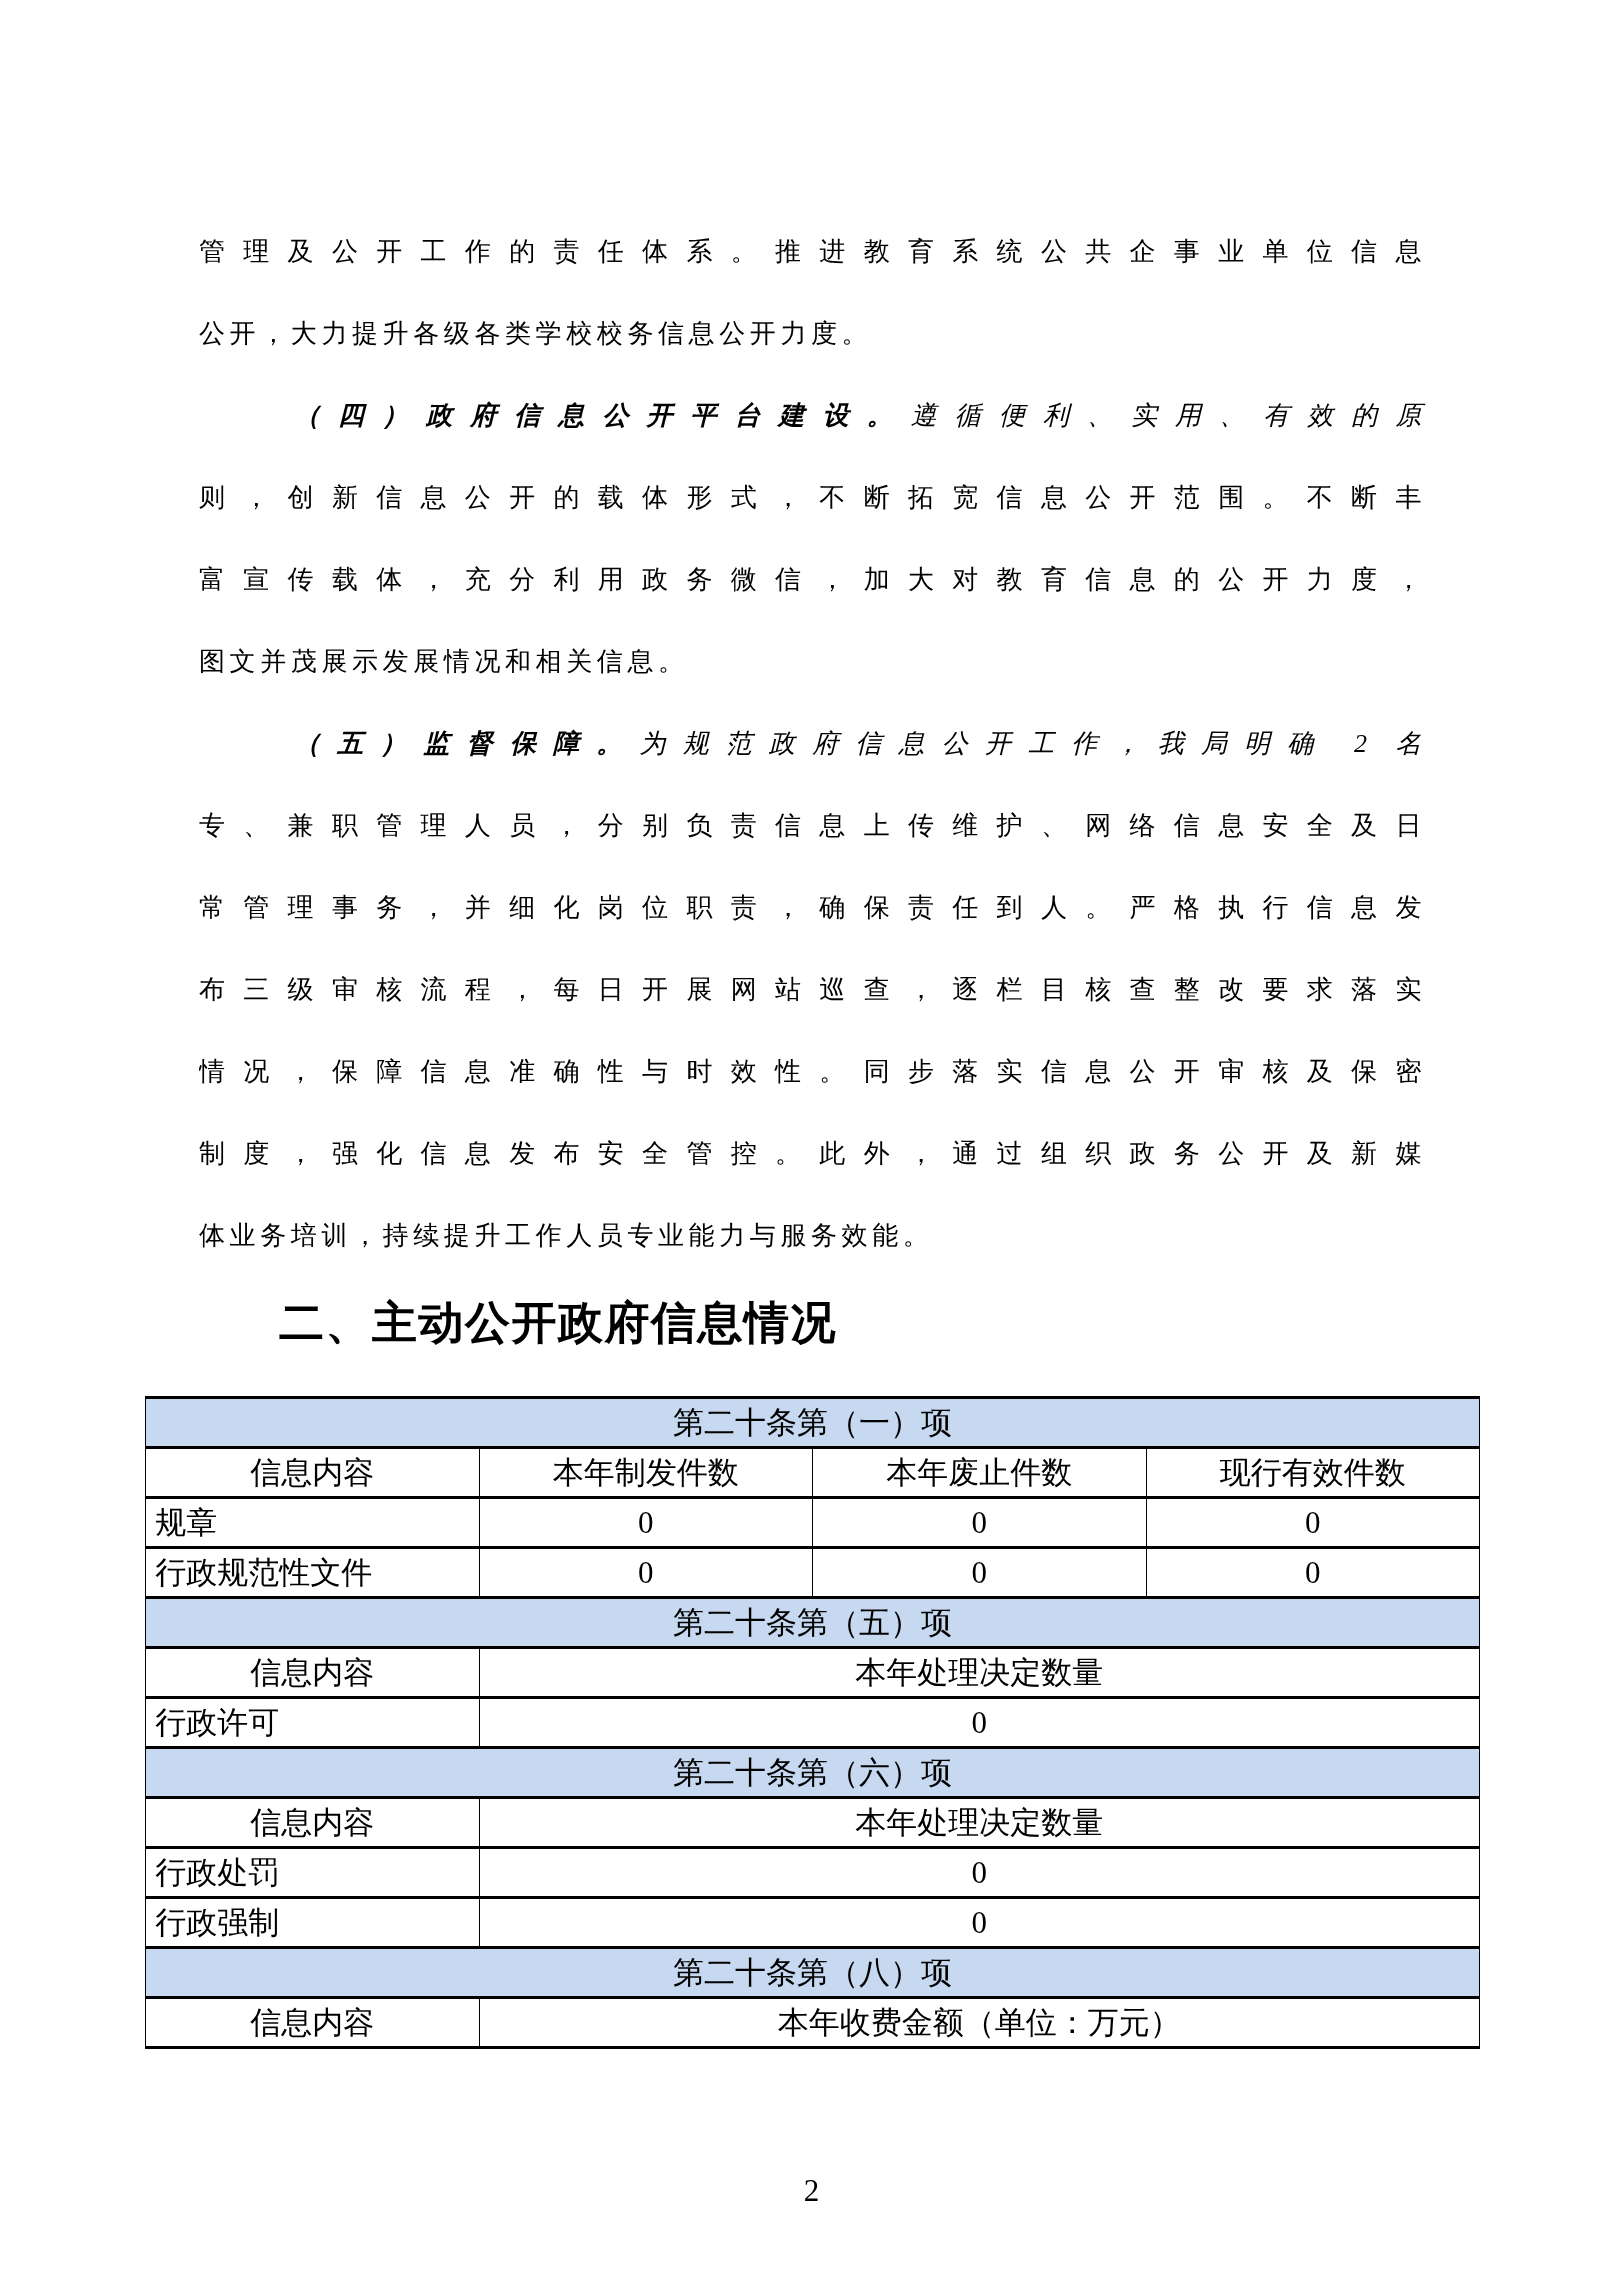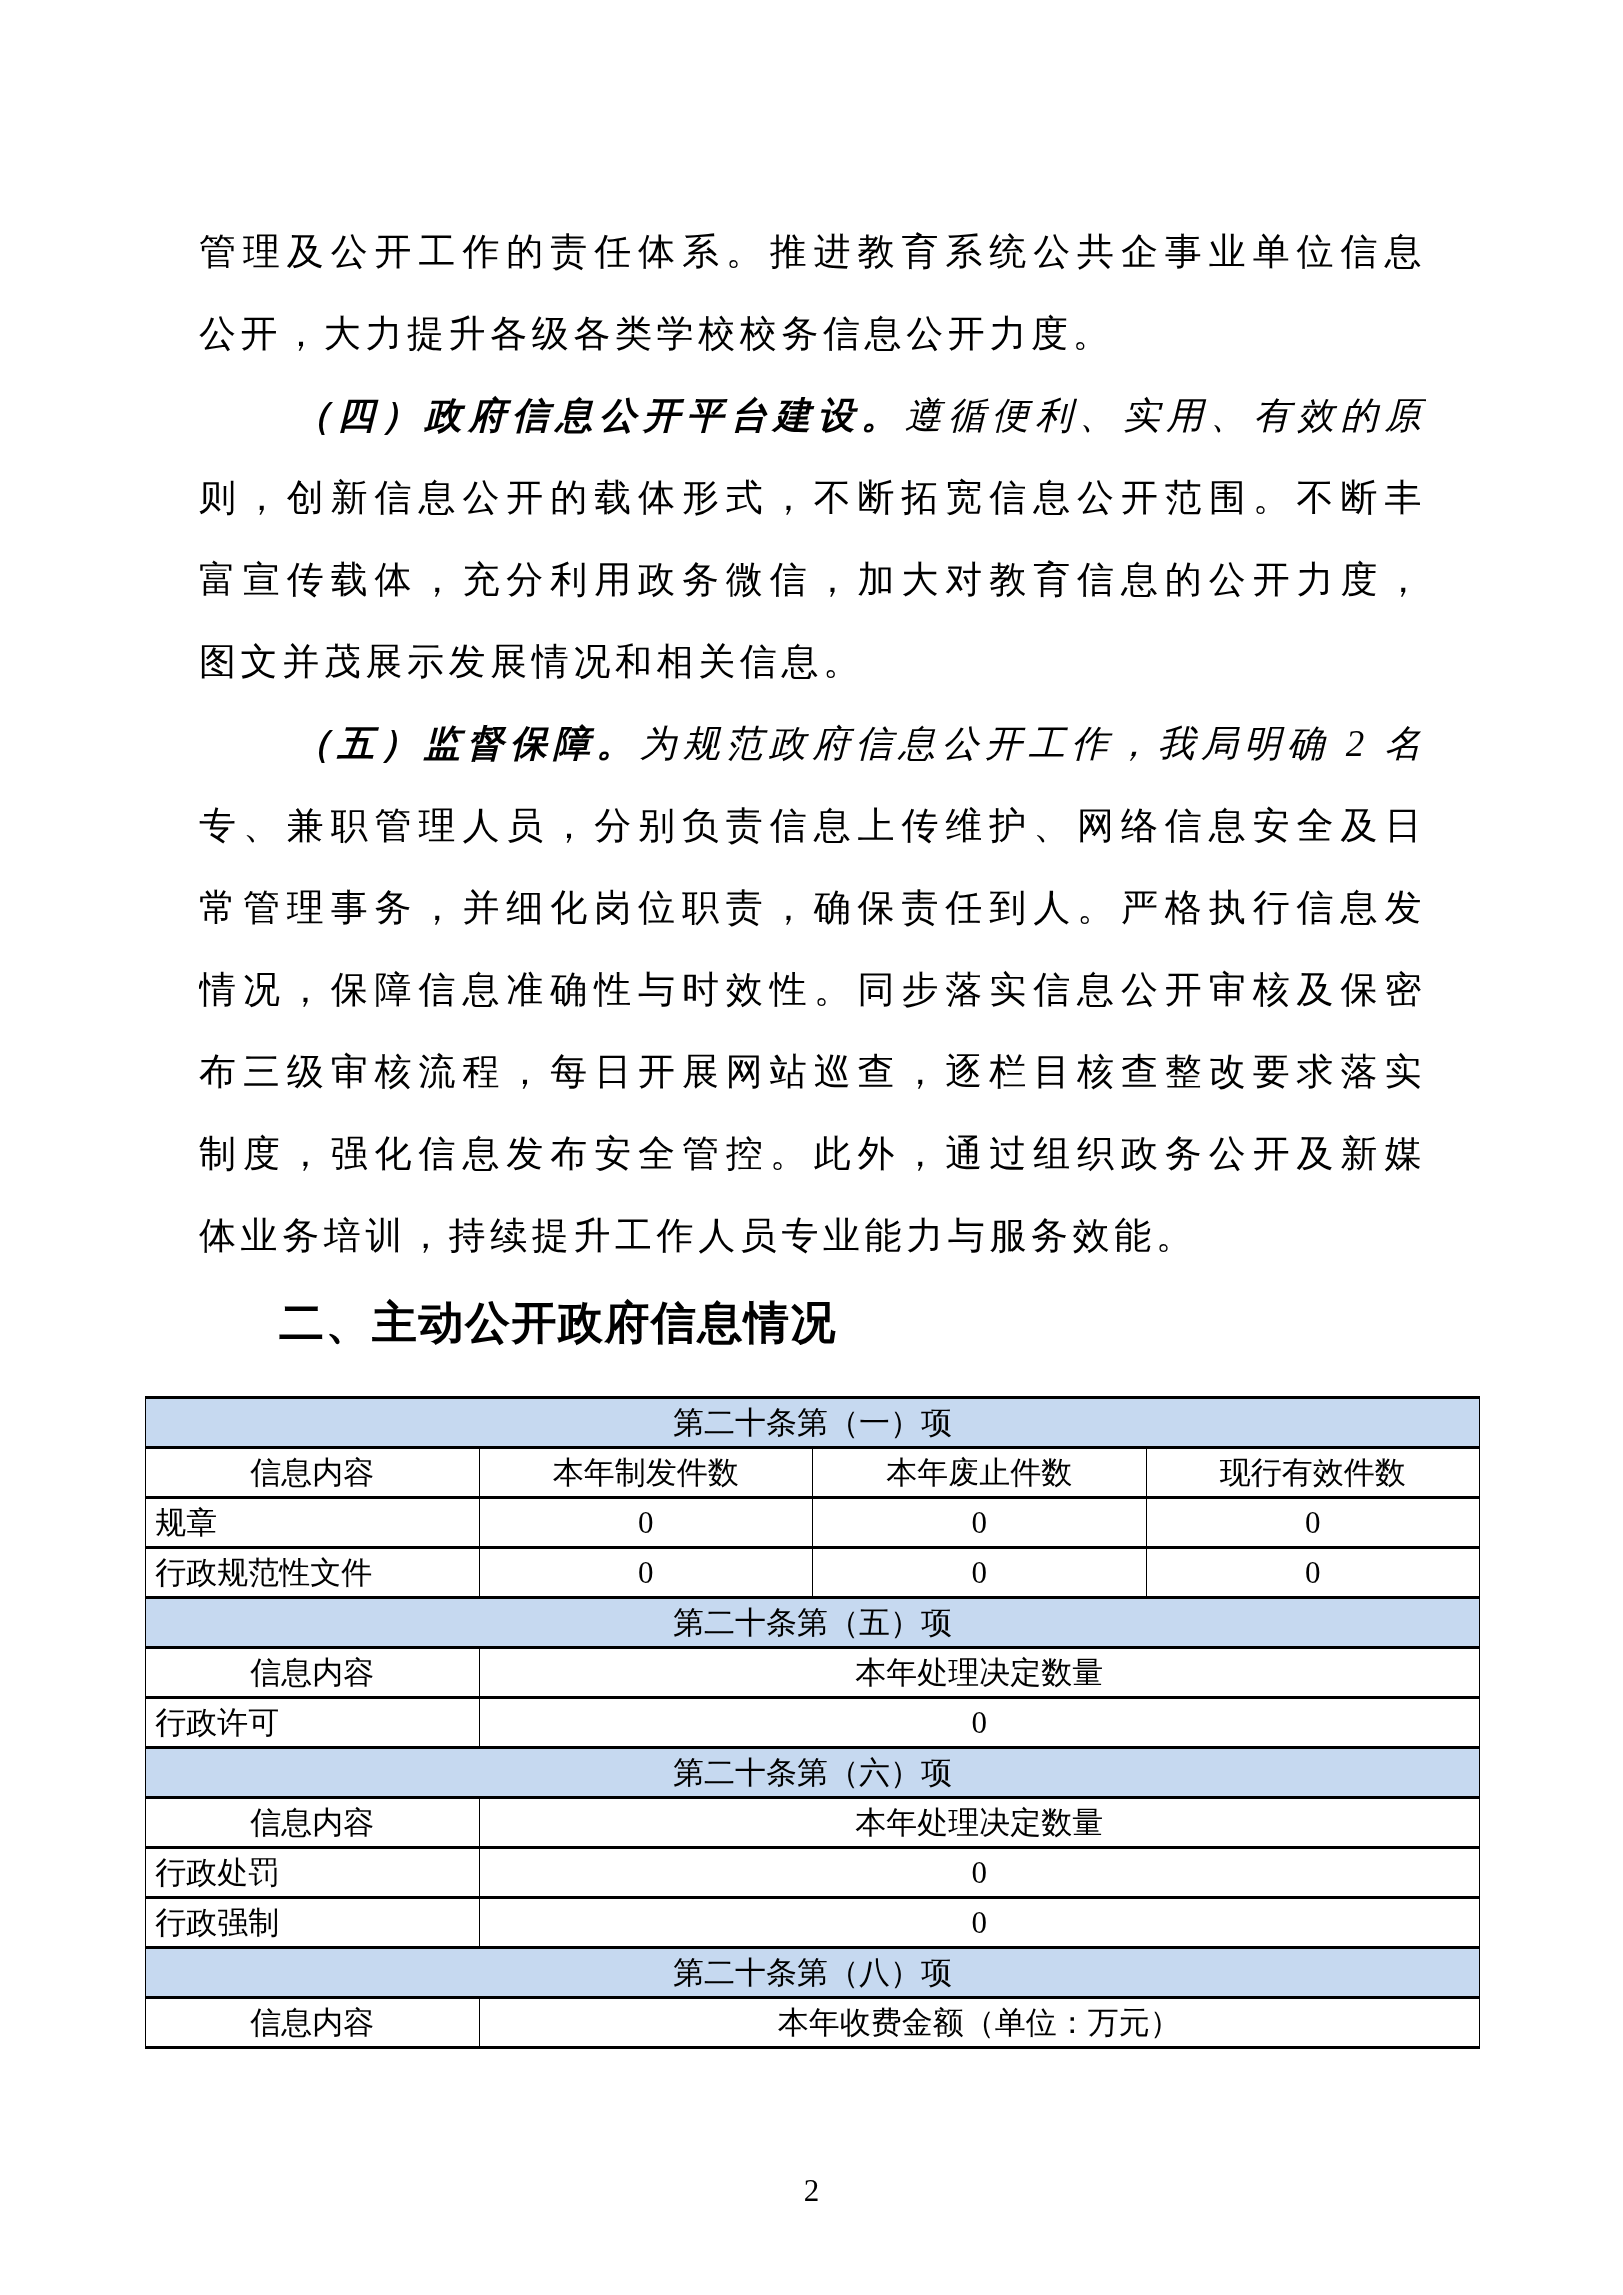--- a/index.html
+++ b/index.html
@@ -1,21 +1,21 @@
 <!DOCTYPE html>
 <html style="font-size:8.2px"><head>
 <meta charset="utf-8">
 <style>
   html,body{margin:0;padding:0;background:#fff;}
   .page{position:relative;width:1623px;height:2295px;background:#ffffff;color:#000;
         font-family:"Liberation Serif","DejaVu Serif",serif;overflow:hidden;}
 
   
   .body-text{position:absolute;left:199px;top:211px;width:1227px;}
-  .line{height:82px;line-height:82px;font-size:37px;letter-spacing:4.6px;
+  .line{height:82px;line-height:82px;font-size:26px;letter-spacing:4.6px;
         text-align:left;overflow:hidden;}
   .line.j{text-align:justify;text-align-last:justify;}
   .line.indent{padding-left:95px;}
   .line.indent.j{width:1132px;font-style:italic;}
   .seg-b{font-weight:700;}
 
   
   .heading{position:absolute;left:188px;top:1279px;width:1227px;padding-left:91px;
            font-family:"Liberation Sans","DejaVu Sans",sans-serif;font-weight:700;
            font-size:45px;line-height:87px;letter-spacing:1.5px;}
@@ -41,22 +41,22 @@
   <div class="body-text">
     <div class="line j"><span>管理及公开工作的责任体系。推进教育系统公共企事业单位信息</span></div>
     <div class="line"><span>公开，大力提升各级各类学校校务信息公开力度。</span></div>
     <div class="line j indent"><span class="seg-b">（四）政府信息公开平台建设。</span><span>遵循便利、实用、有效的原</span></div>
     <div class="line j"><span>则，创新信息公开的载体形式，不断拓宽信息公开范围。不断丰</span></div>
     <div class="line j"><span>富宣传载体，充分利用政务微信，加大对教育信息的公开力度，</span></div>
     <div class="line"><span>图文并茂展示发展情况和相关信息。</span></div>
     <div class="line j indent"><span class="seg-b">（五）监督保障。</span><span>为规范政府信息公开工作，我局明确 2 名</span></div>
     <div class="line j"><span>专、兼职管理人员，分别负责信息上传维护、网络信息安全及日</span></div>
     <div class="line j"><span>常管理事务，并细化岗位职责，确保责任到人。严格执行信息发</span></div>
+    <div class="line j"><span>布三级审核流程，每日开展网站巡查，逐栏目核查整改要求落实</span></div>
     <div class="line j"><span>情况，保障信息准确性与时效性。同步落实信息公开审核及保密</span></div>
-    <div class="line j"><span>布三级审核流程，每日开展网站巡查，逐栏目核查整改要求落实</span></div>
     <div class="line j"><span>制度，强化信息发布安全管控。此外，通过组织政务公开及新媒</span></div>
     <div class="line"><span>体业务培训，持续提升工作人员专业能力与服务效能。</span></div>
   </div>
 
   <div class="heading">二、主动公开政府信息情况</div>
 
   <table class="report-table">
     <colgroup>
       <col style="width:25%">
         <col style="width:25%">

